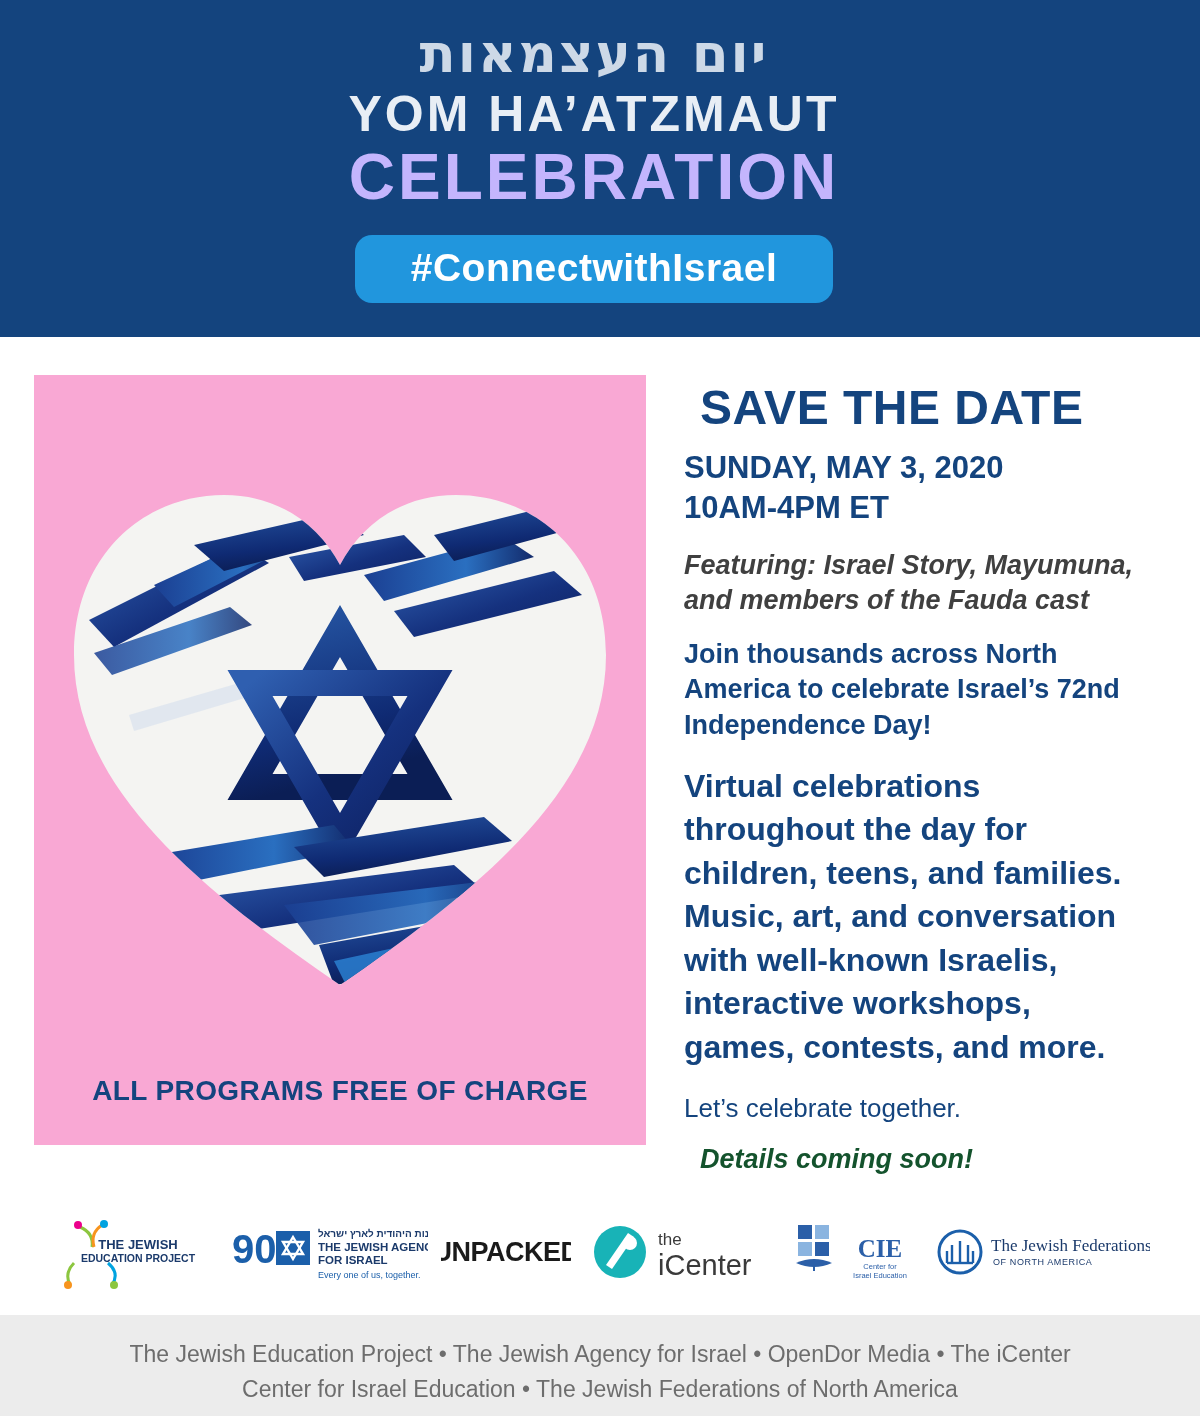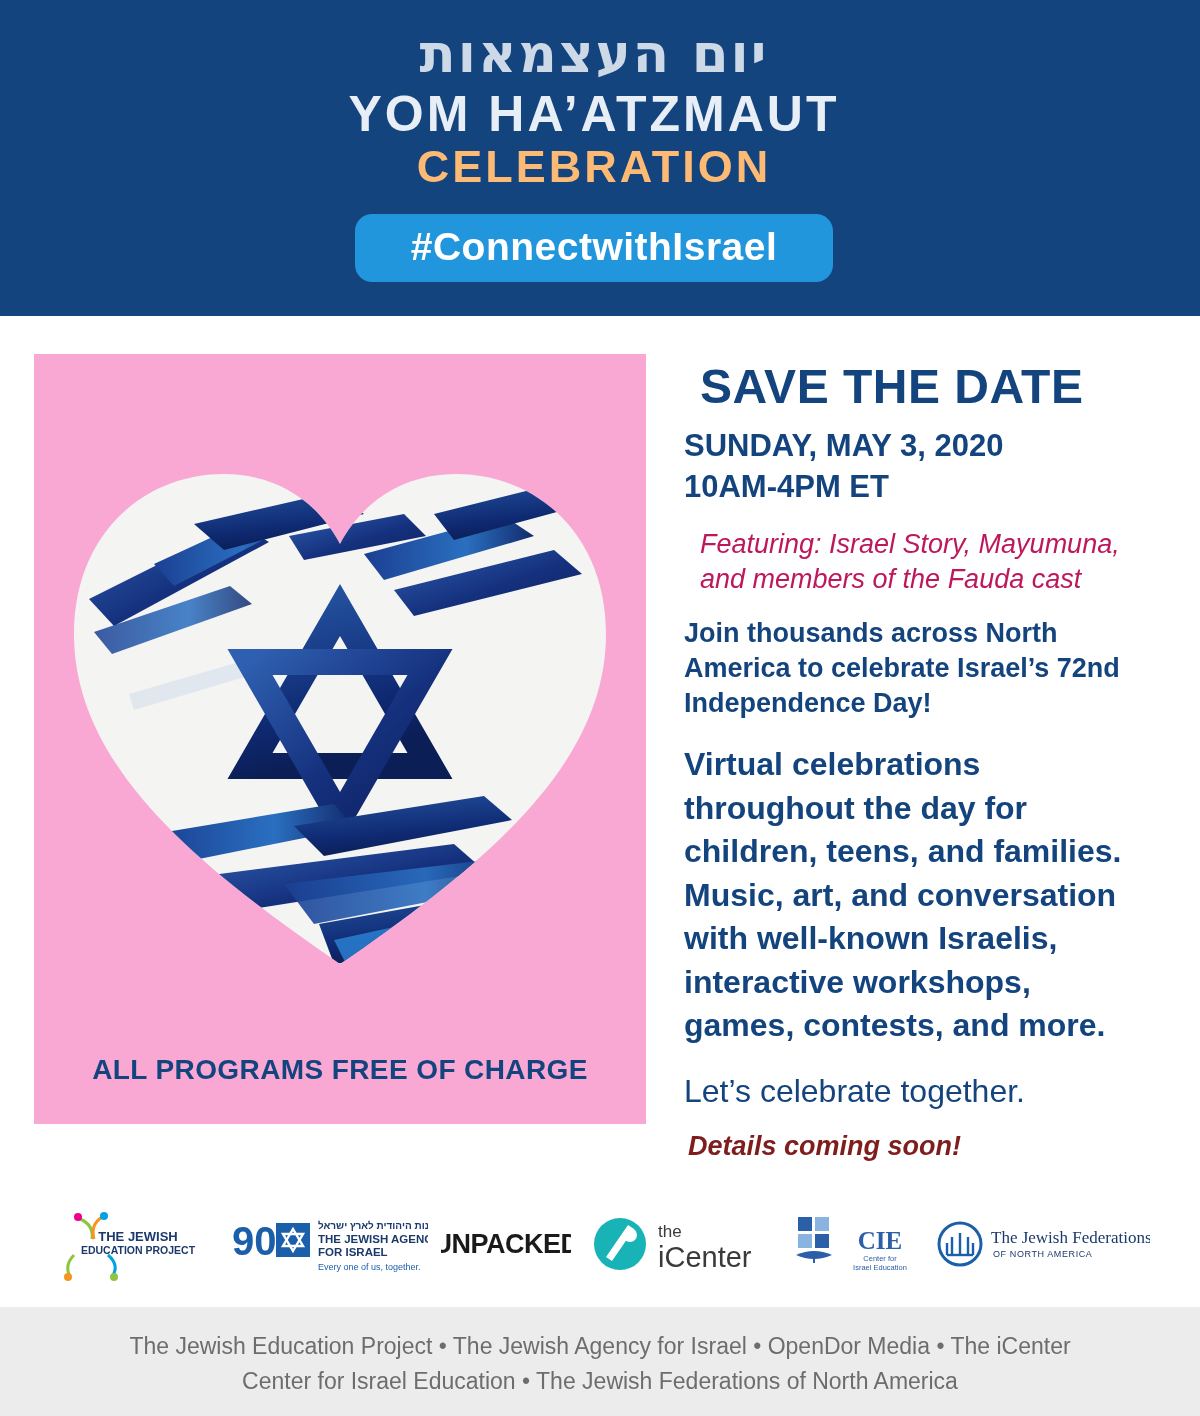--- a/index.html
+++ b/index.html
@@ -41,22 +41,22 @@
   }
   .english-title {
     color: #e8eef5;
     font-size: 50px;
     font-weight: bold;
     letter-spacing: 3px;
     line-height: 1.12;
     margin: 0;
   }
   .english-title-2 {
-    color: #fdba74;
-    font-size: 45px;
+    color: #c4b5fd;
+    font-size: 64px;
     font-weight: bold;
     letter-spacing: 3px;
     line-height: 1.12;
     margin: 0 0 22px 0;
   }
   .hashtag-band {
     display: inline-block;
     background: #2196dd;
     color: #ffffff;
     font-size: 39px;
@@ -120,53 +120,53 @@
   }
   .date-line {
     font-size: 31px;
     font-weight: bold;
     line-height: 1.3;
     color: #14447e;
     margin: 0;
   }
   .featuring {
     font-size: 27px;
-    font-weight: normal;
+    font-weight: bold;
     font-style: italic;
     line-height: 1.28;
-    color: #be185d;
-    margin: 20px 0 0 16px;
+    color: #404040;
+    margin: 20px 0 0 0;
   }
   .join {
     font-size: 27px;
     font-weight: bold;
     line-height: 1.3;
     color: #14447e;
     margin: 20px 0 0 0;
   }
   .virtual {
     font-size: 32px;
     font-weight: bold;
     line-height: 1.36;
     color: #14447e;
     margin: 22px 0 0 0;
   }
   .lets {
-    font-size: 32px;
+    font-size: 26px;
     font-weight: normal;
     line-height: 1.35;
     color: #14447e;
     margin: 22px 0 0 0;
   }
   .details {
     font-size: 27px;
     font-weight: bold;
     font-style: italic;
-    color: #7f1d1d;
-    margin: 18px 0 0 4px;
+    color: #14532d;
+    margin: 18px 0 0 16px;
   }
 
   
   .logo-strip {
     flex: 0 0 auto;
     display: flex;
     align-items: center;
     justify-content: space-between;
     padding: 20px 50px 24px 50px;
     background: #ffffff;
@@ -182,21 +182,21 @@
   .logo-unpacked { width: 130px; }
   .logo-icenter { width: 195px; align-items: center; }
   .logo-cie { width: 130px; }
   .logo-jfna { width: 215px; }
 
   
   .footer {
     flex: 0 0 auto;
     background: #ececec;
     text-align: center;
-    padding: 22px 40px 18px 40px;
+    padding: 22px 40px 10px 40px;
     color: #6d6d6d;
     font-size: 23px;
     line-height: 1.5;
   }
   .footer-line { display: block; }
 </style>
 </head>
 <body>
 
 <div class="flyer">

